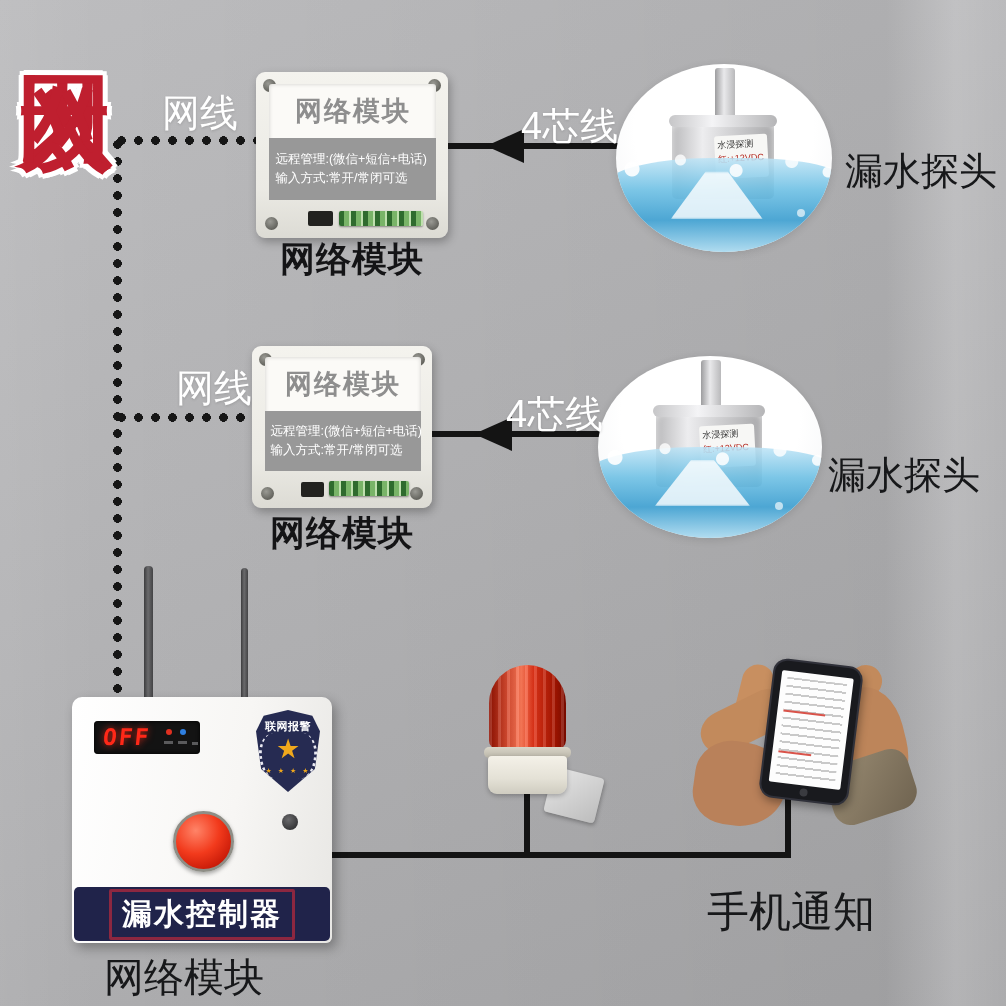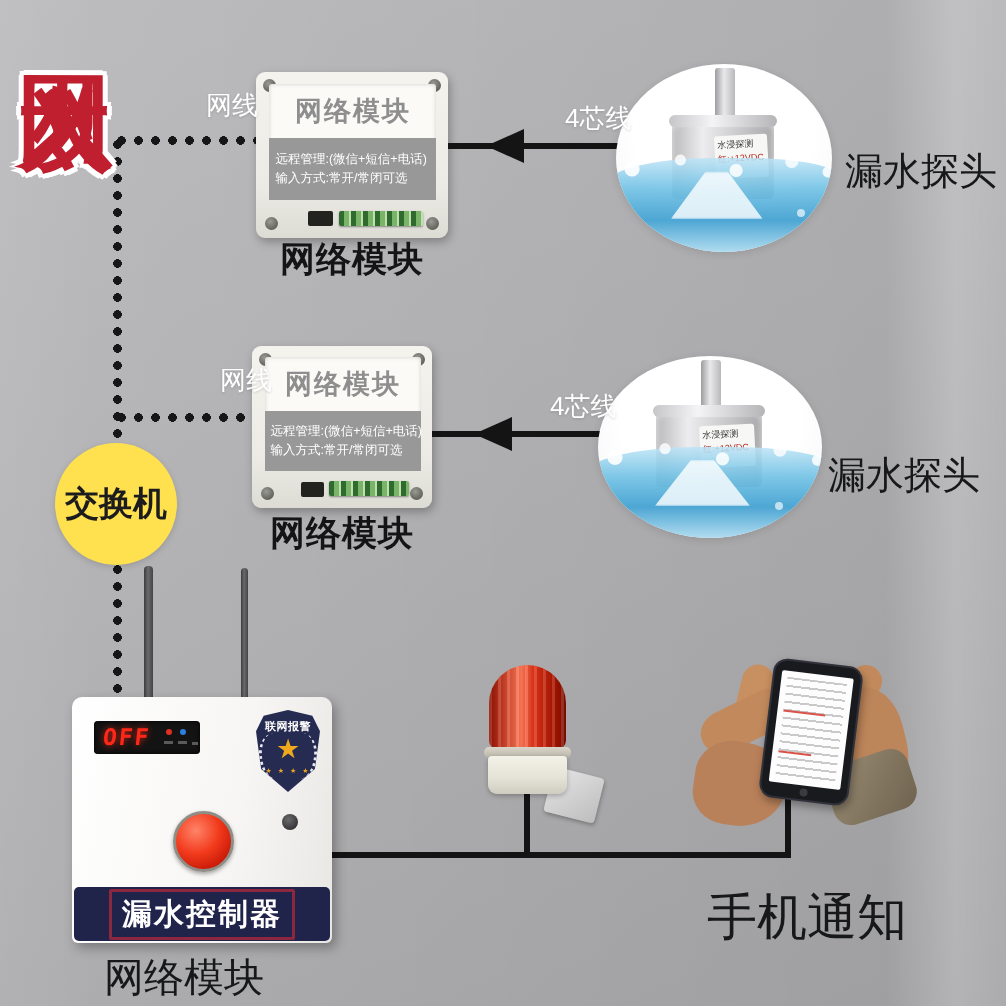--- a/index.html
+++ b/index.html
@@ -18,21 +18,21 @@
     font-size:95px;line-height:1.04;font-weight:bold;color:#bf1f2f;
     text-shadow:-4px -4px 0 #fff,4px -4px 0 #fff,-4px 4px 0 #fff,4px 4px 0 #fff,0 -5px 0 #fff,0 5px 0 #fff,-5px 0 0 #fff,5px 0 0 #fff;
   }
 
   
   .dot-h{height:9px;background-image:radial-gradient(circle closest-side,#161616 92%,transparent 100%);background-size:17px 9px;background-repeat:repeat-x;z-index:1;}
   .dot-v{width:9px;background-image:radial-gradient(circle closest-side,#161616 92%,transparent 100%);background-size:9px 17px;background-repeat:repeat-y;z-index:1;}
   .sol-h{height:6px;background:#141414;z-index:1;}
   .sol-v{width:6px;background:#141414;z-index:1;}
 
-  .wlabel{color:#fff;font-size:26px;z-index:3;text-shadow:0 1px 3px rgba(0,0,0,.15);white-space:nowrap;margin-left:44px;}
+  .wlabel{color:#fff;font-size:38px;z-index:3;text-shadow:0 1px 3px rgba(0,0,0,.15);white-space:nowrap;}
   .klabel{color:#17181a;z-index:3;white-space:nowrap;}
 
   
   .arrow-line{height:6px;background:#141414;z-index:2;}
   .arrow-head{width:0;height:0;border-top:17px solid transparent;border-bottom:17px solid transparent;border-right:38px solid #141414;position:absolute;top:-14px;}
 
   
   .module{background:linear-gradient(180deg,#f4f3ee 0%,#ebeae4 70%,#dcdbd4 100%);border-radius:9px;
     box-shadow:2px 4px 10px rgba(0,0,0,.28);z-index:2;}
   .m-screw{position:absolute;width:13px;height:13px;border-radius:50%;background:radial-gradient(circle at 40% 35%,#9a9a94,#4c4c46);}
@@ -121,23 +121,20 @@
     <span style="writing-mode:vertical-lr;">以太网</span>
   </div>
 
   <div class="abs dot-h" style="left:113px;top:136px;width:146px;"></div>
   <div class="abs dot-v" style="left:113px;top:136px;height:565px;"></div>
   <div class="abs dot-h" style="left:113px;top:413px;width:143px;"></div>
 
   <div class="abs wlabel" style="left:162px;top:88px;">网线</div>
   <div class="abs wlabel" style="left:176px;top:363px;">网线</div>
 
-  <div class="abs switch" style="left:55px;top:443px;width:122px;height:122px;">
-    <span>交换机</span>
-  </div>
 
   <div class="abs module" style="left:256px;top:72px;width:192px;height:166px;">
     <div class="m-screw" style="left:7px;top:7px;"></div>
     <div class="m-screw" style="right:7px;top:7px;"></div>
     <div class="m-screw" style="left:9px;bottom:8px;"></div>
     <div class="m-screw" style="right:9px;bottom:8px;"></div>
     <div class="m-face">
       <div class="m-title">网络模块</div>
       <div class="m-band">
         <div>远程管理:(微信+短信+电话)</div>
@@ -255,15 +252,15 @@
   <div class="abs" style="left:828px;top:756px;width:86px;height:62px;border-radius:18px;transform:rotate(-18deg);background:linear-gradient(135deg,#9b8d74,#6f6350);z-index:3;"></div>
   <div class="abs skin" style="left:737px;top:664px;width:32px;height:74px;border-radius:16px;transform:rotate(14deg);background:#c88f60;"></div>
   <div class="abs skin" style="left:698px;top:700px;width:96px;height:42px;border-radius:24px/20px;transform:rotate(-26deg);"></div>
   <div class="abs skin" style="left:694px;top:742px;width:92px;height:84px;border-radius:46% 54% 58% 42%;transform:rotate(8deg);background:#b9815a;"></div>
   <div class="abs phone" style="left:766px;top:662px;width:86px;height:136px;">
     <div class="phone-screen">
       <div class="phone-lines"></div>
     </div>
     <div class="phone-home"></div>
   </div>
-  <div class="abs klabel" style="left:707px;top:884px;font-size:50px;">手机通知</div>
+  <div class="abs klabel" style="left:707px;top:884px;font-size:42px;">手机通知</div>
 
 </div>
 
 </body></html>

